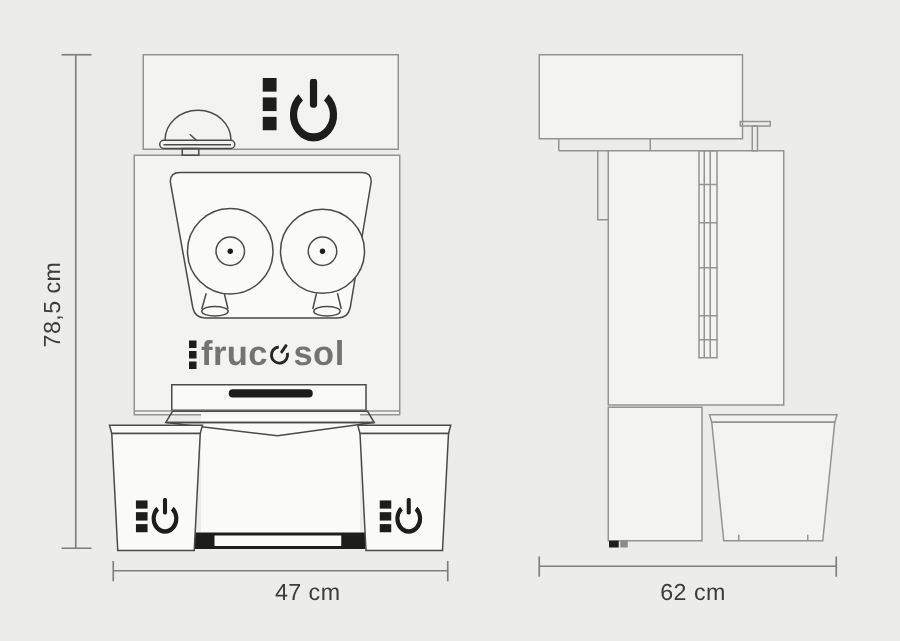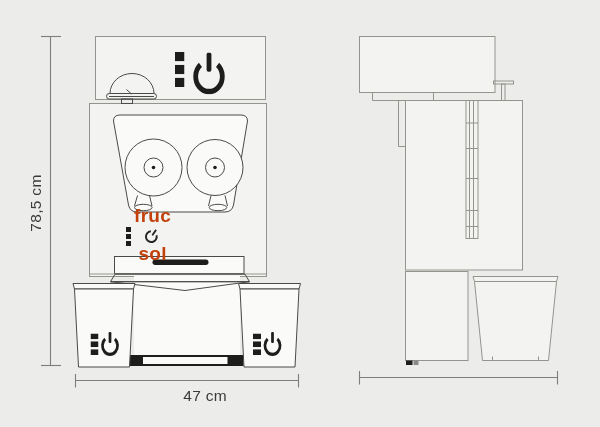--- a/index.html
+++ b/index.html
@@ -23,22 +23,22 @@
   .dim-label{
     position:absolute;color:var(--text);font-size:15.5px;line-height:18px;
     text-align:center;letter-spacing:0.3px;
   }
   .dim-v{left:6px;top:194px;width:60px;transform:rotate(-90deg);}
   .dim-h1{left:147px;top:387px;width:80px;text-align:right;}
   .dim-h2{left:422px;top:387px;width:80px;}
   .logo{position:absolute;left:126px;top:224px;height:22px;display:flex;align-items:center;gap:3px;}
   .logo-squares{display:flex;flex-direction:column;gap:2px;margin-top:2px;}
   .logo-squares i{display:block;width:5px;height:5px;background:var(--dark);}
-  .logo-text{display:flex;align-items:center;font-weight:700;font-size:19px;
-    color:#c2410c;letter-spacing:0.3px;line-height:22px;flex-direction:column;}
+  .logo-text{display:flex;align-items:center;font-weight:700;font-size:23px;
+    color:#737373;letter-spacing:0.3px;line-height:22px;}
   .logo-power{width:15px;height:16px;transform:rotate(35deg) translateY(1px);color:#262624;margin:0 1px;}
   .defs{position:absolute;width:0;height:0;}
 </style>
 </head>
 <body>
 
 <div class="canvas">
 
   <svg class="defs" aria-hidden="true">
     <symbol id="sym-power" viewBox="0 0 100 100" preserveAspectRatio="none">
@@ -189,14 +189,15 @@
       <span>fruc</span>
       <svg class="logo-power" viewBox="0 0 100 100">
           <use href="#sym-power"></use>
         </svg>
       <span>sol</span>
     </div>
   </div>
 
   <div class="dim-label dim-v">78,5 cm</div>
   <div class="dim-label dim-h1">47 cm</div>
+  <div class="dim-label dim-h2">62 cm</div>
 
 </div>
 
 </body></html>

